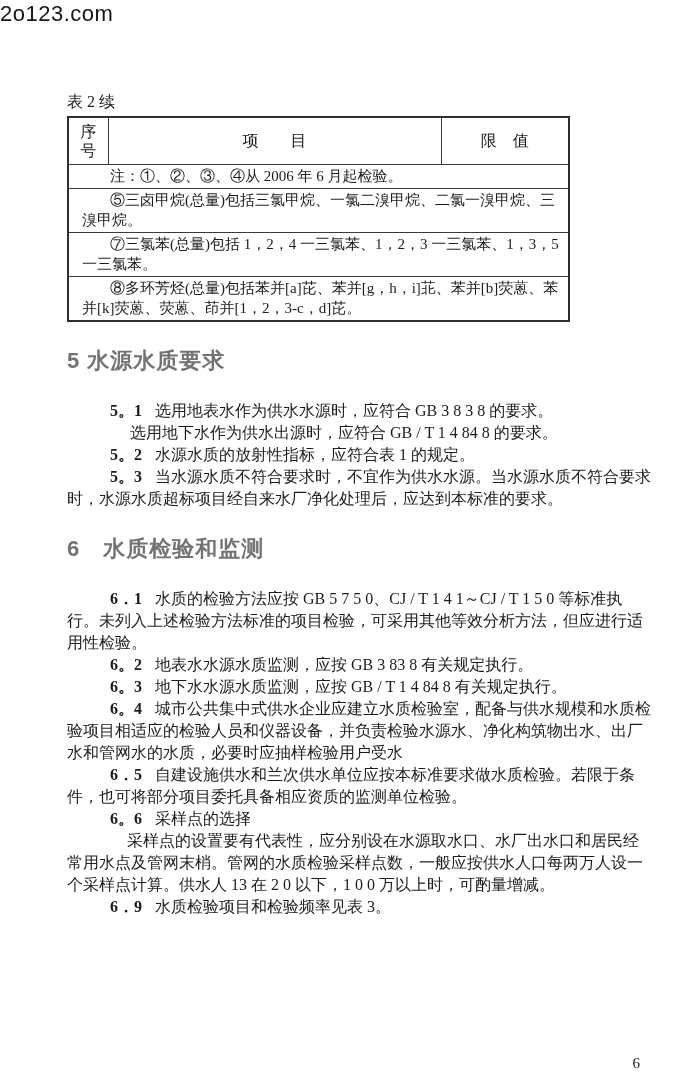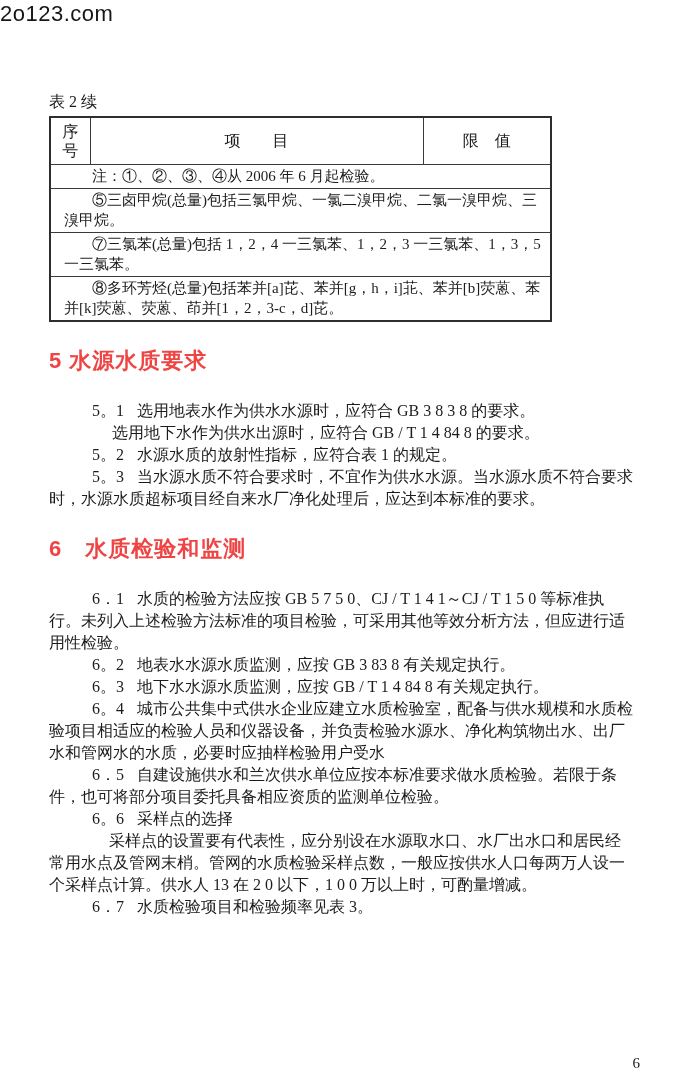--- a/index.html
+++ b/index.html
@@ -14,21 +14,21 @@
     border-right: 1px solid #d8d8d8;
   }
   .watermark {
     position: absolute;
     top: 1px; left: 0;
     font-family: "Liberation Sans", "DejaVu Sans", sans-serif;
     font-size: 22px;
     color: #161616;
     letter-spacing: 0.5px;
   }
-  .content { margin-left: 49px; }
+  .content { margin-left: 67px; }
   .caption {
     padding-top: 92px;
     font-size: 16px;
     margin-bottom: 3px;
   }
   table.t2 {
     border-collapse: collapse;
     width: 501px;
     table-layout: fixed;
     font-size: 15px;
@@ -44,29 +44,29 @@
   td.note {
     padding: 1px 5px 2px 13px;
     line-height: 20px;
     text-indent: 28px;
     text-align: left;
   }
   h2.sec {
     font-family: "Liberation Sans", "DejaVu Sans", sans-serif;
     font-size: 22px;
     font-weight: 700;
-    color: #ef4444;
+    color: #737373;
     margin: 24px 0 24px 0;
     letter-spacing: 1px;
   }
   .bodytext { width: 585px; font-size: 16px; line-height: 22px; }
   p.para { margin: 0; text-indent: 43px; }
   p.para.cont { text-indent: 63px; }
   p.para.deep { text-indent: 60px; }
-  .pnum { margin-right: 13px; }
+  .pnum { margin-right: 13px; font-weight: bold; }
   .pagenum {
     position: absolute;
     top: 1055px;
     right: 60px;
     font-size: 15px;
   }
 </style>
 </head>
 <body>
 
@@ -143,21 +143,21 @@
       <p class="para">
         <span class="pnum">6．5</span><span>自建设施供水和兰次供水单位应按本标准要求做水质检验。若限于条件，也可将部分项目委托具备相应资质的监测单位检验。</span>
       </p>
       <p class="para">
         <span class="pnum">6。6</span><span>采样点的选择</span>
       </p>
       <p class="para deep">
         <span>采样点的设置要有代表性，应分别设在水源取水口、水厂出水口和居民经常用水点及管网末梢。管网的水质检验采样点数，一般应按供水人口每两万人设一个采样点计算。供水人 13 在 2 0 以下，1 0 0 万以上时，可酌量增减。</span>
       </p>
       <p class="para">
-        <span class="pnum">6．7</span><span>水质检验项目和检验频率见表 3。</span>
+        <span class="pnum">6．9</span><span>水质检验项目和检验频率见表 3。</span>
       </p>
     </div>
 
   </div>
 
   <div class="pagenum">6</div>
 
 </div>
 
 </body></html>

